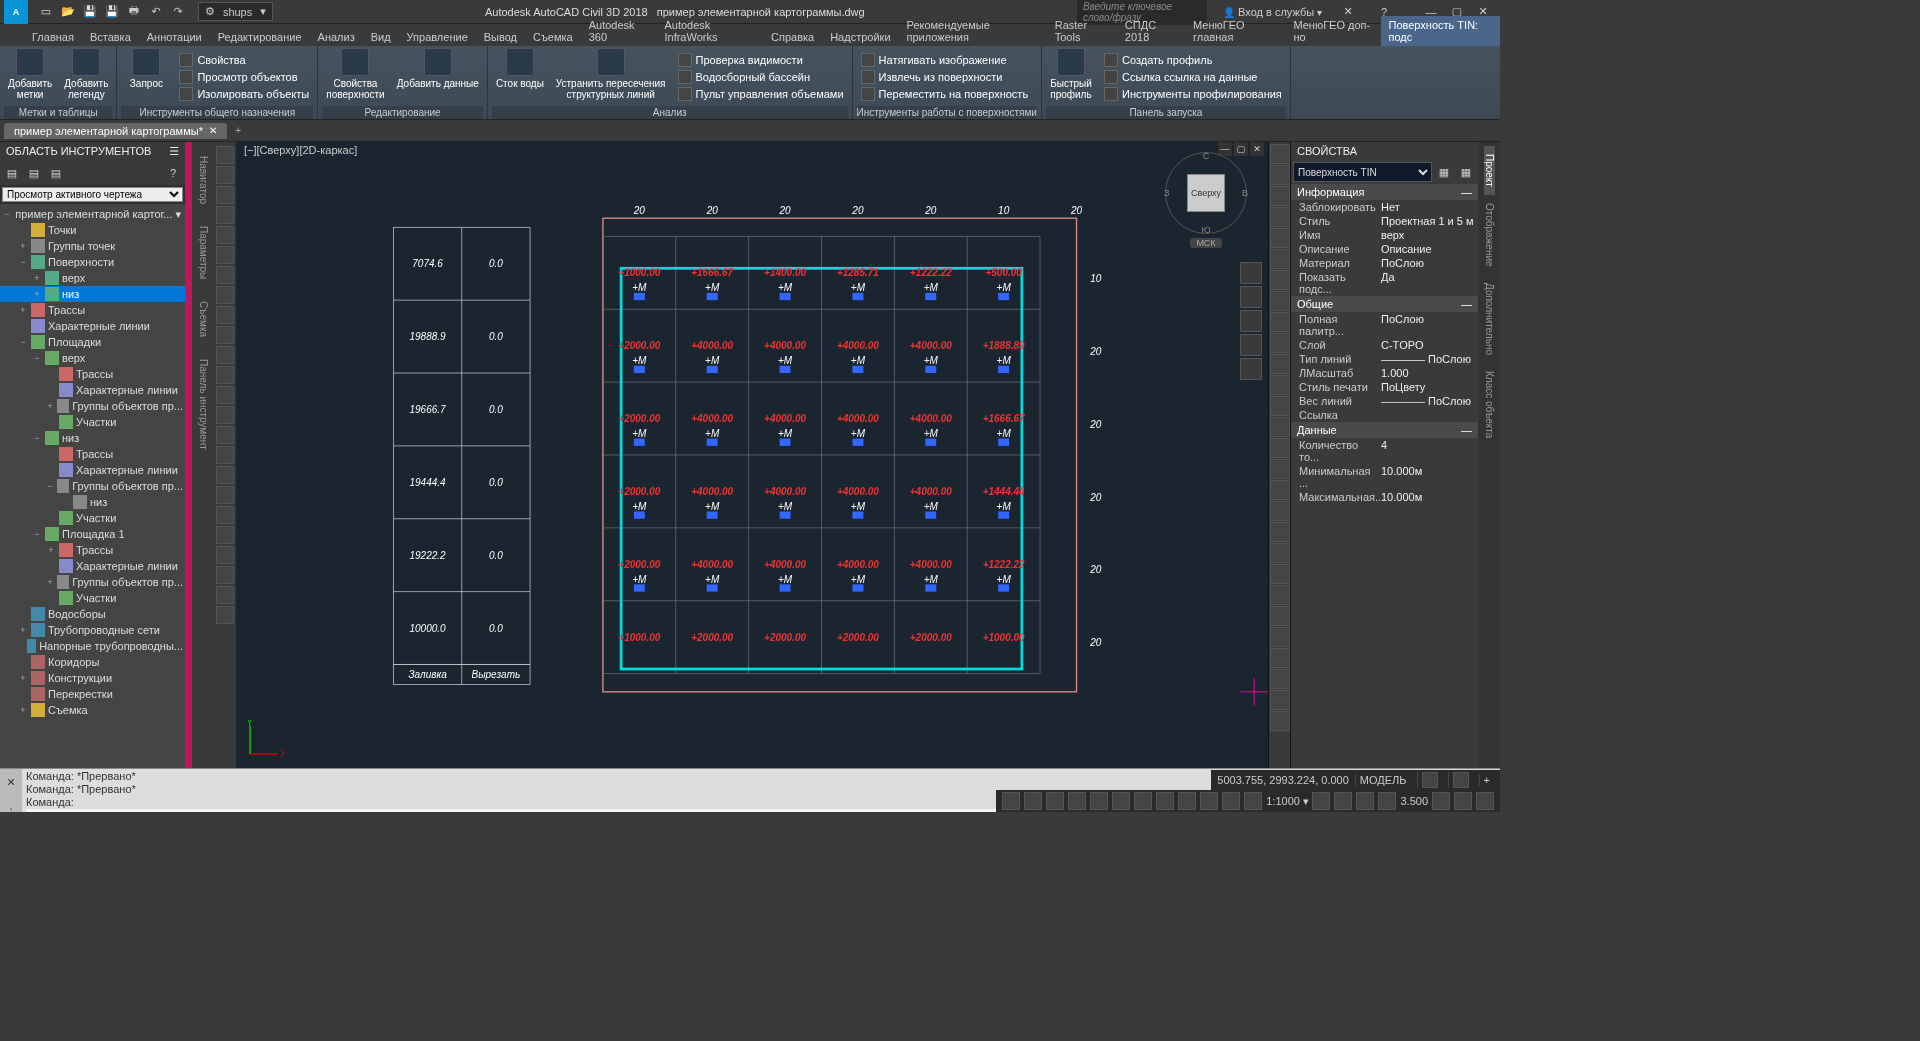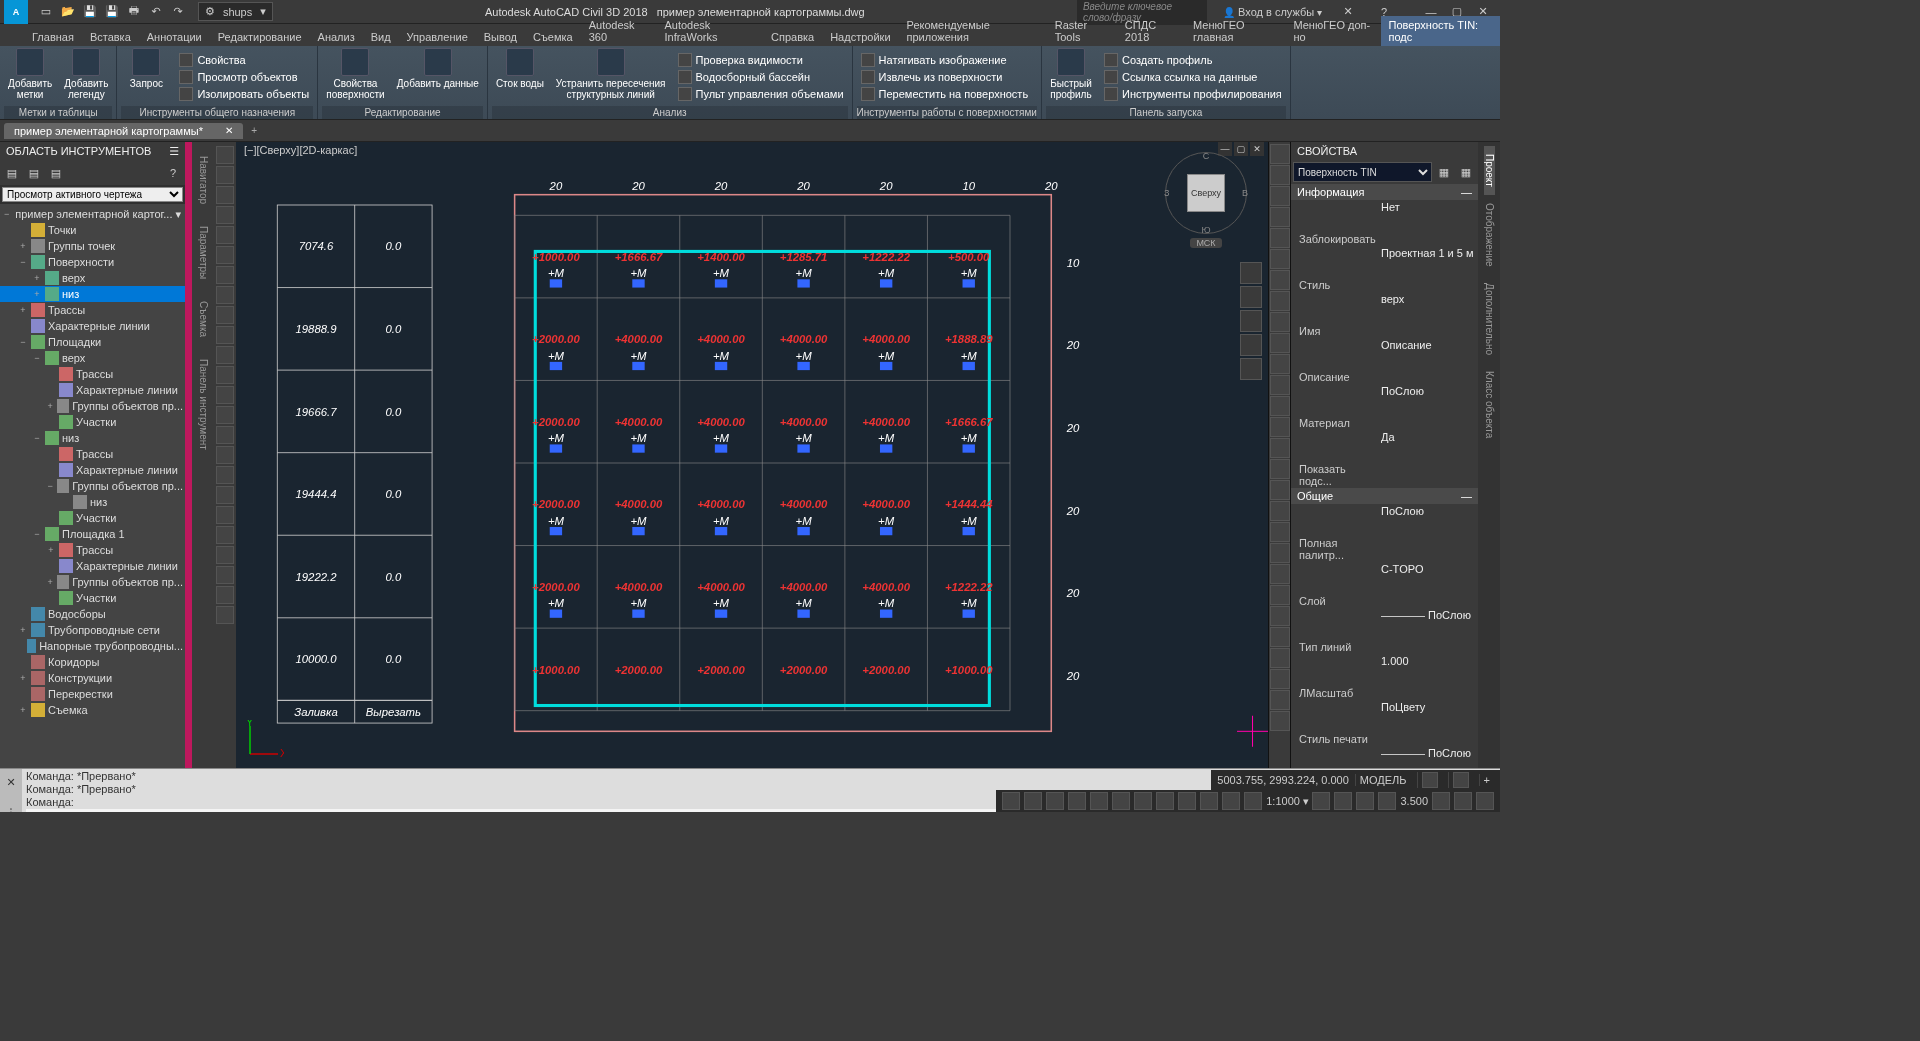--- a/index.html
+++ b/index.html
@@ -29,21 +29,21 @@
 .big-btn { display:flex; flex-direction:column; align-items:center; justify-content:flex-start; padding:0 4px; cursor:pointer; min-width:50px; }
 .big-btn .icon { width:28px; height:28px; background:#2a3a4a; border:1px solid #556; margin-bottom:2px; border-radius:2px; }
 .big-btn .lbl { font-size:10px; color:#fff; text-align:center; line-height:11px; }
 .small-btns { display:flex; flex-direction:column; gap:1px; justify-content:center; }
 .small-btn { display:flex; align-items:center; gap:4px; padding:1px 4px; cursor:pointer; font-size:10px; color:#fff; }
 .small-btn .ic { width:14px; height:14px; background:#444; border:1px solid #666; }
 .panel-title { font-size:10px; color:#ccc; text-align:center; background:rgba(0,0,0,0.15); padding:1px 0; }
 
 
 .file-tabs { height:22px; background:#3a3a3a; display:flex; align-items:center; padding-left:4px; gap:0; border-bottom:1px solid #222; }
-.file-tab { background:#666; color:#fff; padding:2px 10px; font-size:10px; border-radius:3px 3px 0 0; margin-right:2px; display:flex; align-items:center; gap:22px; }
+.file-tab { background:#666; color:#fff; padding:2px 10px; font-size:10px; border-radius:3px 3px 0 0; margin-right:2px; display:flex; align-items:center; gap:6px; }
 .file-tab .x { font-size:10px; }
 .file-tab.add { background:transparent; color:#aaa; padding:2px 6px; }
 
 
 .main { display:flex; height:626px; position:relative; }
 .left-palette { width:192px; background:#2f2f2f; display:flex; flex-direction:column; border-right:7px solid #be185d; }
 .palette-title { background:#3a3a3a; color:#eee; padding:3px 6px; font-size:11px; display:flex; justify-content:space-between; }
 .palette-title .close { cursor:pointer; }
 .palette-search { padding:2px; }
 .palette-search select { width:100%; background:#eee; color:#000; font-size:10px; border:1px solid #888; }
@@ -53,21 +53,21 @@
 .tree .ic { width:14px; height:14px; display:inline-block; }
 .tree .sel { background:#0078d7; color:#fff; }
 .ic-pt{background:#d4af37;} .ic-grp{background:#888;} .ic-surf{background:#5a8;} .ic-aln{background:#c66;} .ic-line{background:#88c;} .ic-parc{background:#6a6;} .ic-site{background:#a84;} .ic-net{background:#48a;} .ic-crd{background:#a66;}
 
 
 .vrail { width:22px; background:#3a3a3a; display:flex; flex-direction:column; align-items:center; gap:2px; padding-top:4px; }
 .vrail .tb { width:18px; height:18px; background:#444; border:1px solid #555; cursor:pointer; }
 .vrail-label { writing-mode:vertical-rl; font-size:10px; color:#999; margin:10px 0; }
 
 
-.canvas-wrap { flex:1; display:flex; flex-direction:column; position:relative; background:#1a2530; }
+.canvas-wrap { flex:1; display:flex; flex-direction:row; position:relative; background:#1a2530; }
 .vp-title { height:16px; background:#1a2530; color:#ccc; font-size:10px; padding-left:8px; display:flex; align-items:center; }
 .vp-ctrls { position:absolute; right:4px; top:0; display:flex; gap:2px; }
 .vp-ctrls .b { width:14px; height:14px; background:#333; color:#ccc; display:flex;align-items:center;justify-content:center;font-size:9px; }
 .canvas { flex:1; position:relative; overflow:hidden; }
 .canvas svg { position:absolute; inset:0; }
 
 
 .viewcube { position:absolute; right:18px; top:10px; width:88px; height:100px; display:flex; flex-direction:column; align-items:center; }
 .vc-ring { width:82px; height:82px; border:1px solid #555; border-radius:50%; position:relative; display:flex; align-items:center; justify-content:center; }
 .vc-face { width:38px; height:38px; background:#ccc; color:#333; font-size:9px; display:flex; align-items:center; justify-content:center; border:1px solid #888; }
@@ -80,21 +80,21 @@
 .right-panel { width:210px; background:#3a3a3a; display:flex; border-left:1px solid #111; }
 .right-tabs { width:22px; background:#333; display:flex; flex-direction:column; align-items:center; padding-top:4px; }
 .right-tabs .rt { writing-mode:vertical-rl; font-size:10px; color:#999; padding:8px 0; cursor:pointer; }
 .right-tabs .rt.active { color:#fff; background:#555; }
 .props-body { flex:1; display:flex; flex-direction:column; }
 .props-title { background:#3a3a3a; padding:3px 6px; color:#eee; font-size:11px; }
 .props-type { display:flex; gap:2px; padding:2px; }
 .props-type select { flex:1; background:#0f172a; color:#ddd; border:1px solid #555; font-size:10px; }
 .prop-section { background:#4a4a4a; color:#fff; padding:2px 6px; font-size:10.5px; display:flex; justify-content:space-between; }
 .prop-row { display:flex; padding:1px 0; font-size:10px; }
-.prop-row .k { width:90px; padding-left:8px; color:#ccc;margin-top:32px; }
+.prop-row .k { width:90px; padding-left:8px; color:#ccc; }
 .prop-row .v { flex:1; color:#eee; }
 
 
 .right-tools { width:22px; background:#3a3a3a; display:flex; flex-direction:column; gap:1px; padding-top:2px; border-left:1px solid #111; }
 .right-tools .rb { width:20px; height:20px; background:#444; border:1px solid #555; margin:0 auto; }
 
 
 .cmdline { height:58px; background:#ddd; color:#333; font-family:Consolas,monospace; font-size:11px; display:flex; border-top:1px solid #888; }
 .cmd-handle { width:22px; background:#bbb; display:flex; flex-direction:column; align-items:center; justify-content:space-around; }
 .cmd-body { flex:1; padding:2px 4px; display:flex; flex-direction:column; justify-content:flex-end; }

